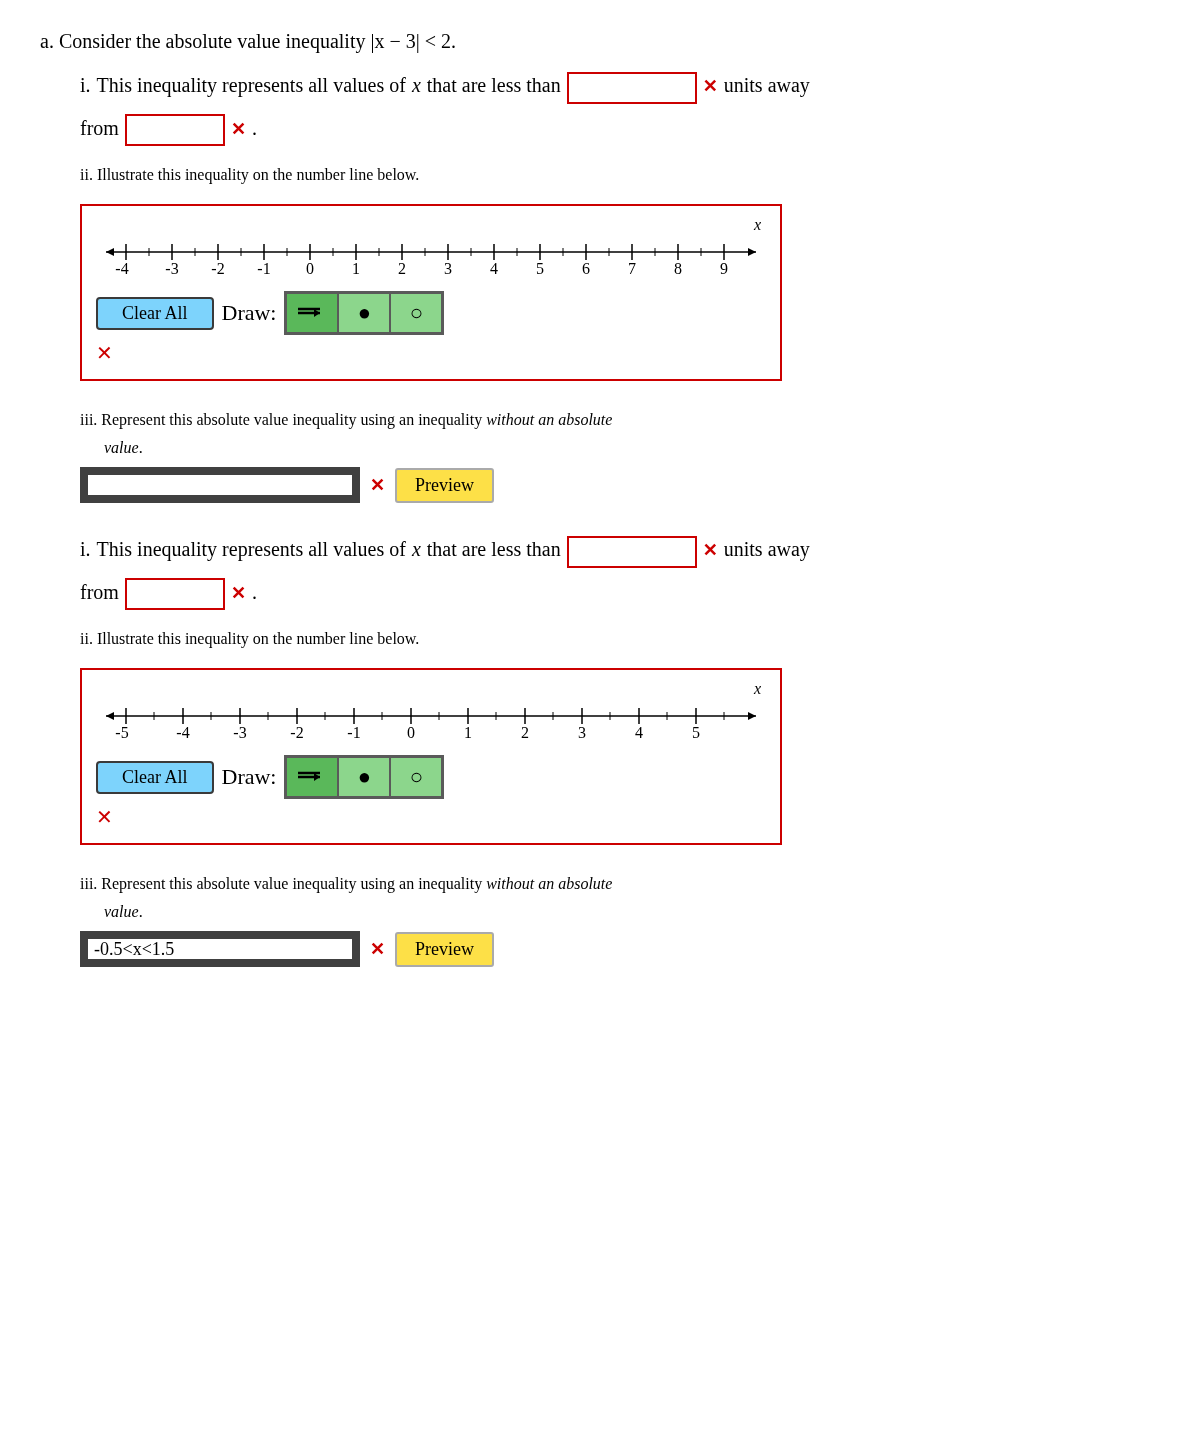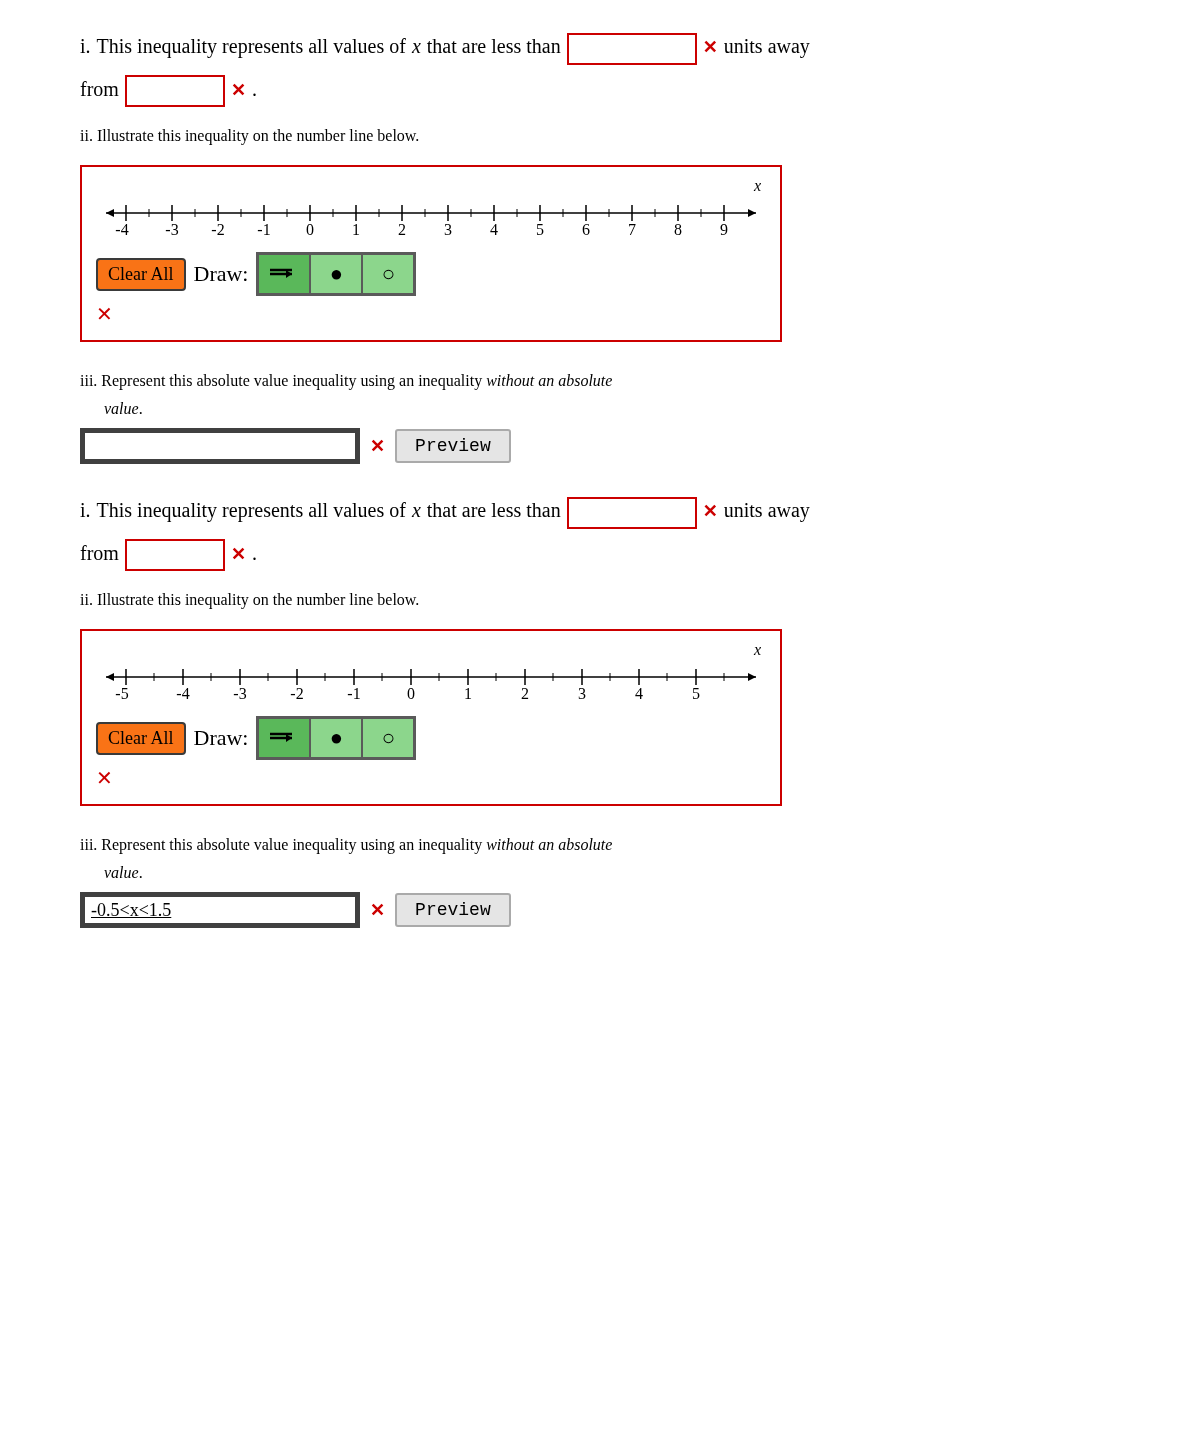--- a/index.html
+++ b/index.html
@@ -67,23 +67,23 @@
       position: relative;
       margin-bottom: 10px;
     }
     .toolbar-row {
       display: flex;
       align-items: center;
       gap: 8px;
       margin-top: 4px;
     }
     .clear-all-btn {
-      background: #f97316;
+      background: #7dd3fc;
       border: 2px solid #3a3a3a;
-      padding: 4px 10px;
+      padding: 4px 24px;
       font-size: 18px;
       font-family: Georgia, serif;
       cursor: pointer;
       border-radius: 4px;
     }
     .draw-label {
       font-size: 22px;
       font-family: Georgia, serif;
     }
     .draw-tool {
@@ -120,48 +120,48 @@
       display: block;
     }
     .preview-area {
       display: flex;
       align-items: center;
       gap: 10px;
       margin-top: 10px;
     }
     .answer-box-wide {
       display: inline-block;
-      border: 5px solid #404040;
+      border: 8px solid #404040;
       width: 280px;
       height: 36px;
       vertical-align: middle;
       padding: 2px 6px;
       font-size: 18px;
       font-family: Georgia, serif;
-      text-decoration: underline;
     }
     .preview-btn {
-      background: #e5e5e5;
+      background: #fde047;
       border: 2px solid #aaa;
       padding: 5px 18px;
       font-size: 18px;
-      font-family: Liberation Mono, monospace;
+      font-family: Liberation Serif, serif;
       cursor: pointer;
       border-radius: 3px;
     }
     .italic-text {
     }
     svg text {
       font-family: Georgia, serif;
     }
   </style>
 </head>
 <body>
 
 <div class="problem-section">
+  <div class="problem-label">a. Consider the absolute value inequality |x − 3| &lt; 2.</div>
 
   <div class="sub-item">
     <div class="inline-input-row">
       <span>i.</span>
       <span>This inequality represents all values of</span>
       <em>x</em>
       <span>that are less than</span>
       <input class="answer-box" type="text" value="" style="">
       <span class="red-x">✕</span>
       <span>units away</span>

